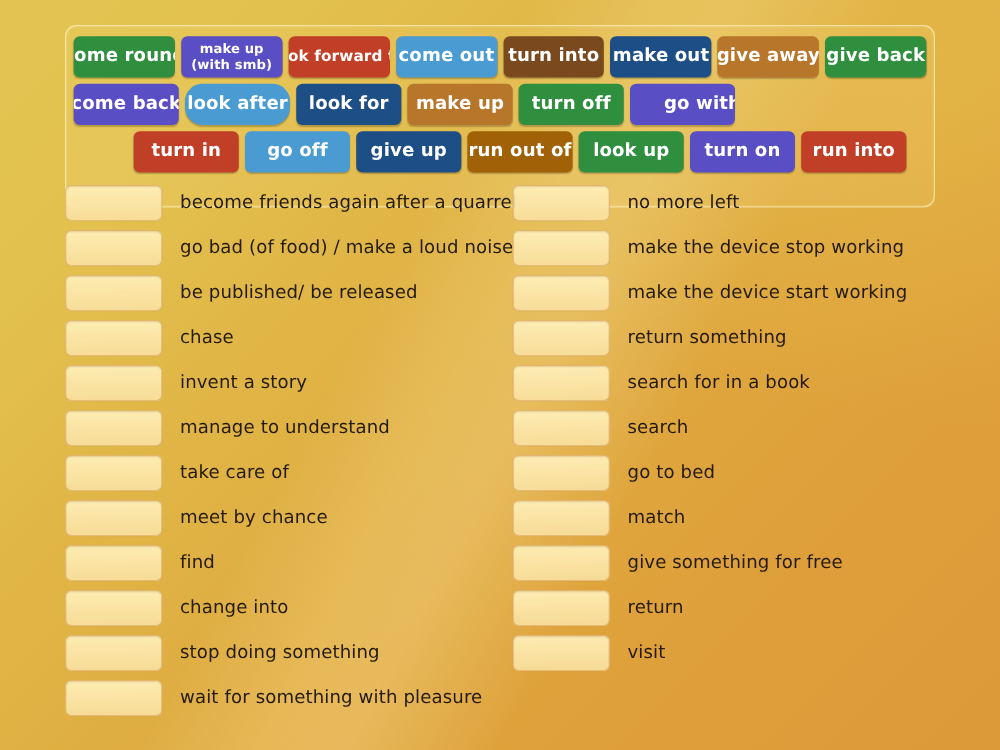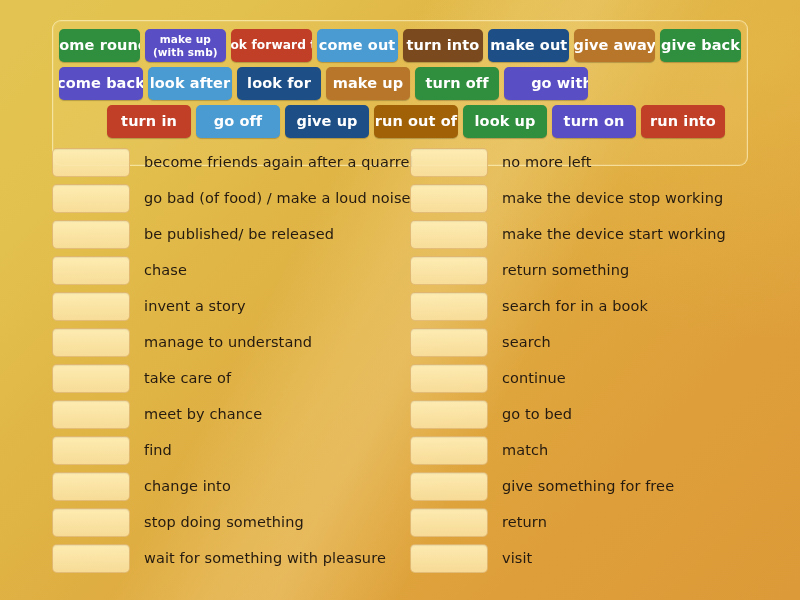--- a/index.html
+++ b/index.html
@@ -155,21 +155,21 @@
         </div>
         <div class="tile w1 small" style="background: rgb(194, 63, 39);">look forward to</div>
         <div class="tile w1" style="background: rgb(74, 155, 209);">come out</div>
         <div class="tile w1" style="background: rgb(122, 74, 30);">turn into</div>
         <div class="tile w1" style="background: rgb(29, 79, 134);">make out</div>
         <div class="tile w1" style="background: rgb(184, 118, 42);">give away</div>
         <div class="tile w1" style="background: rgb(47, 143, 62);">give back</div>
       </div>
       <div class="bank-row">
         <div class="tile w1" style="background: rgb(90, 78, 196);">come back</div>
-        <div class="tile w1" style="background: rgb(74, 155, 209);">look after</div>
+        <div class="tile w1" style="background: rgb(74, 155, 209); border-radius: 14px;">look after</div>
         <div class="tile w1" style="background: rgb(29, 79, 134);">look for</div>
         <div class="tile w1" style="background: rgb(184, 118, 42);">make up</div>
         <div class="tile w1" style="background: rgb(47, 143, 62);">turn off</div>
         <div class="tile w1" style="background: rgb(90, 78, 196); padding-left: 36px;">go with</div>
       </div>
       <div class="bank-row">
         <div class="tile w1" style="background: rgb(194, 63, 39);">turn in</div>
         <div class="tile w1" style="background: rgb(74, 155, 209);">go off</div>
         <div class="tile w1" style="background: rgb(29, 79, 134); text-align: right;">give up</div>
         <div class="tile w1" style="background: #a16207;">run out of</div>
@@ -249,24 +249,20 @@
       <div class="def-row">
         <div class="dropzone"></div>
         <div class="def-text">search for in a book</div>
       </div>
       <div class="def-row">
         <div class="dropzone"></div>
         <div class="def-text">search</div>
       </div>
       <div class="def-row">
         <div class="dropzone"></div>
-        <div class="def-text">continue</div>
-      </div>
-      <div class="def-row">
-        <div class="dropzone"></div>
         <div class="def-text">go to bed</div>
       </div>
       <div class="def-row">
         <div class="dropzone"></div>
         <div class="def-text">match</div>
       </div>
       <div class="def-row">
         <div class="dropzone"></div>
         <div class="def-text">give something for free</div>
       </div>

